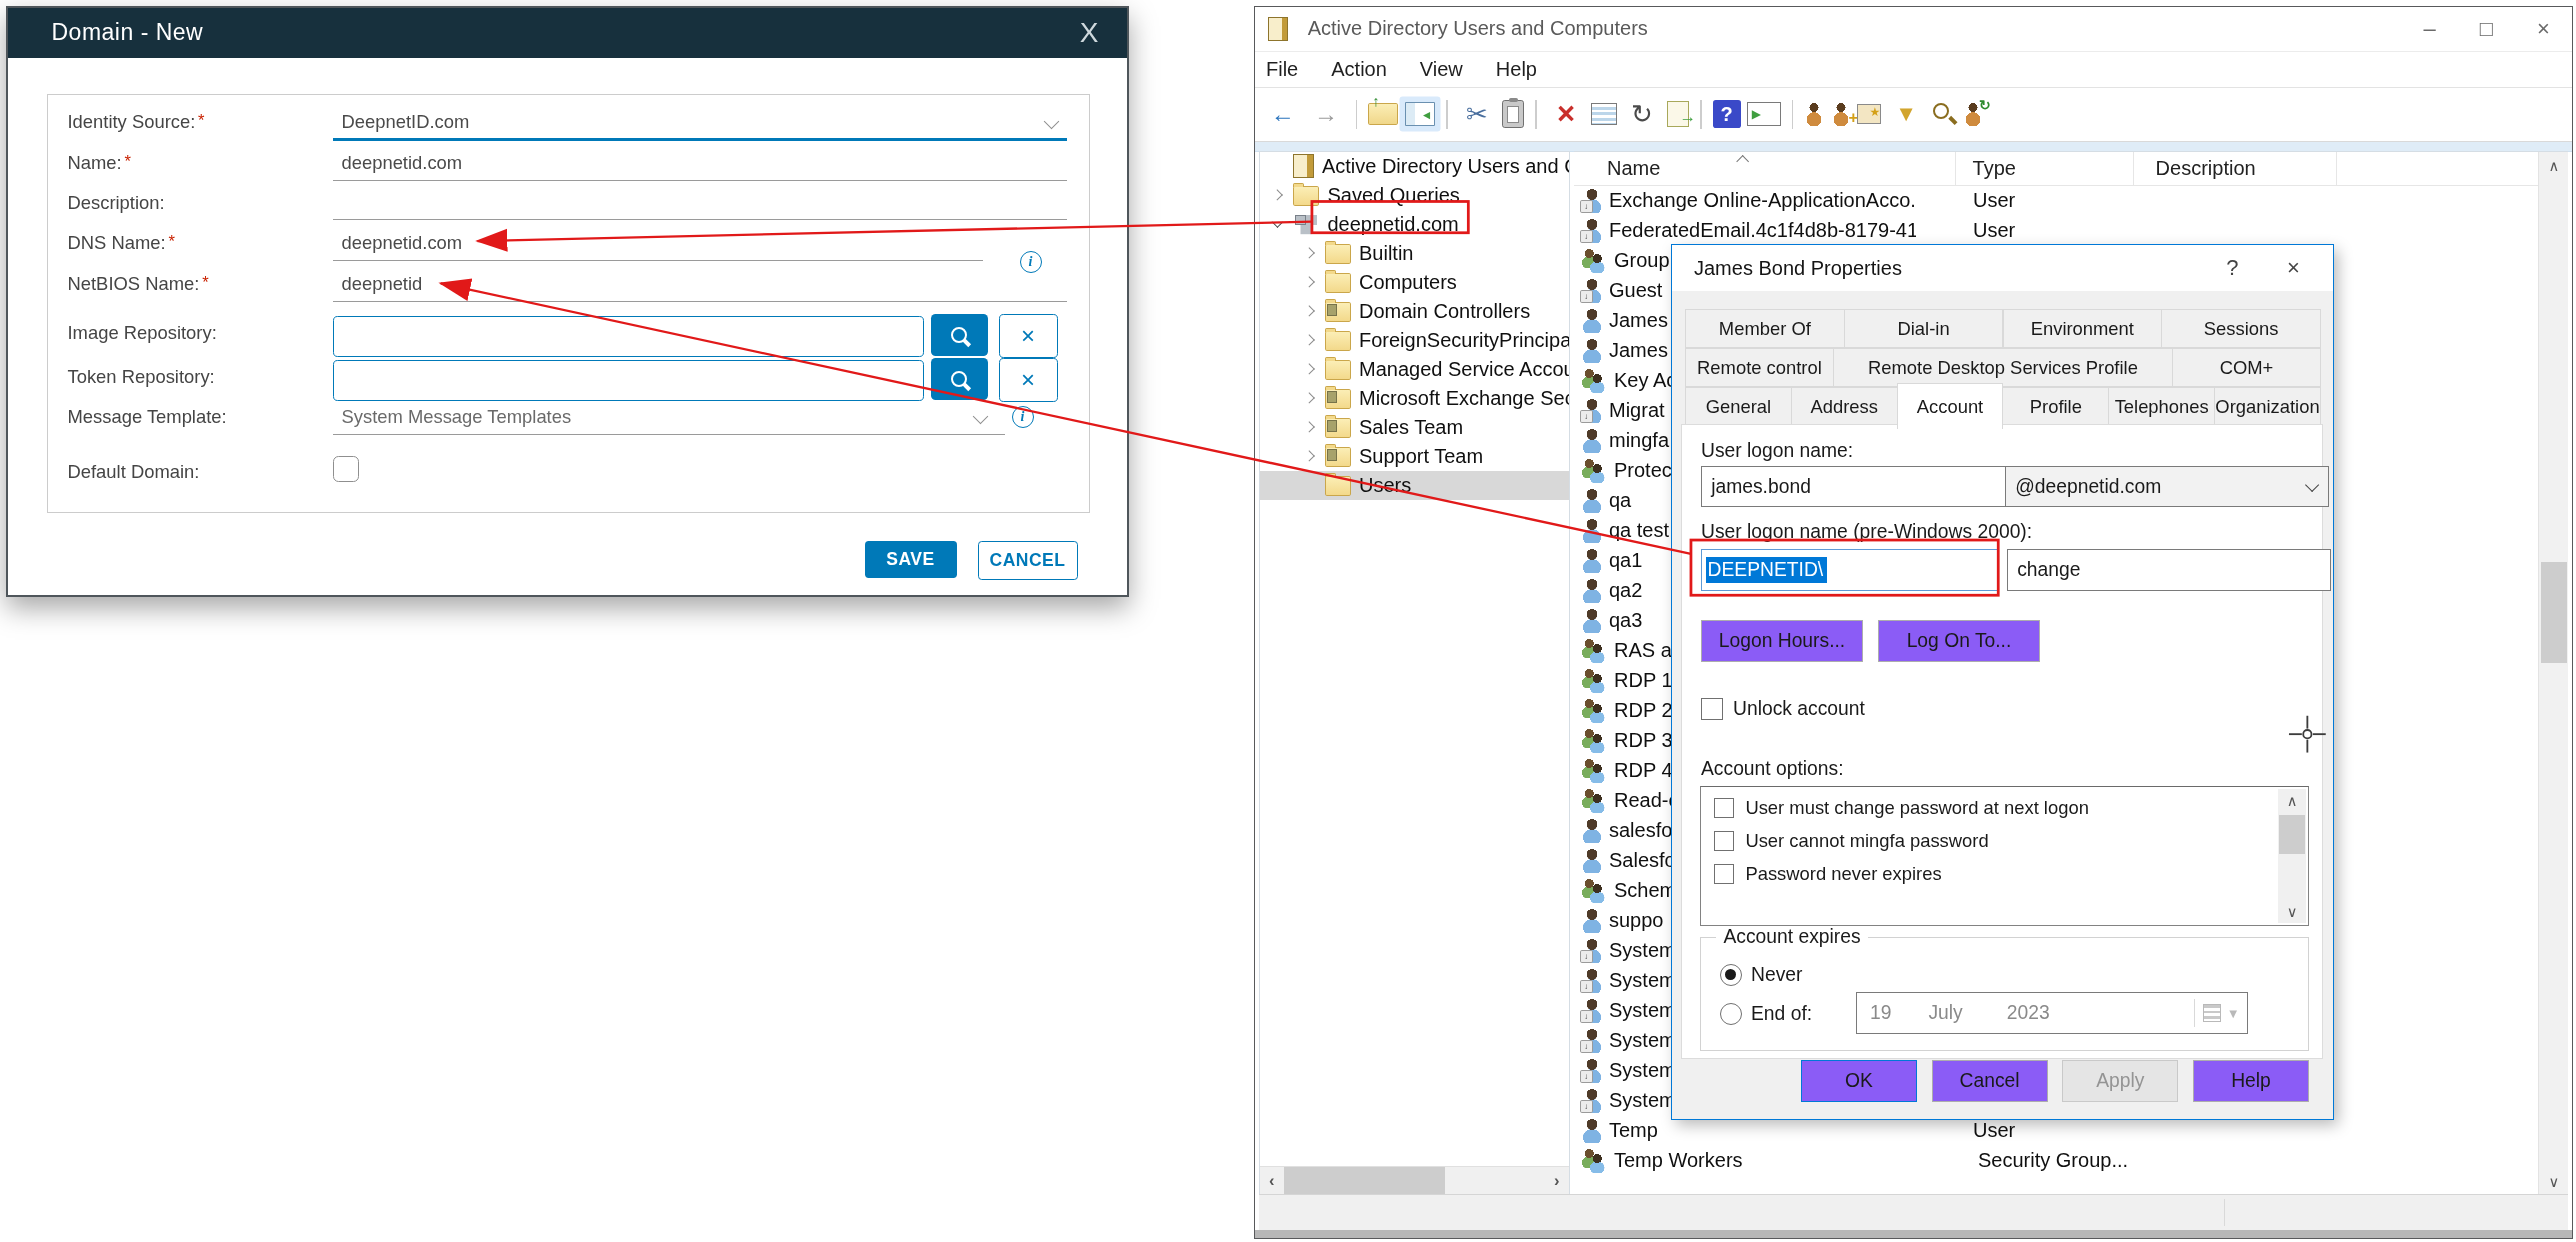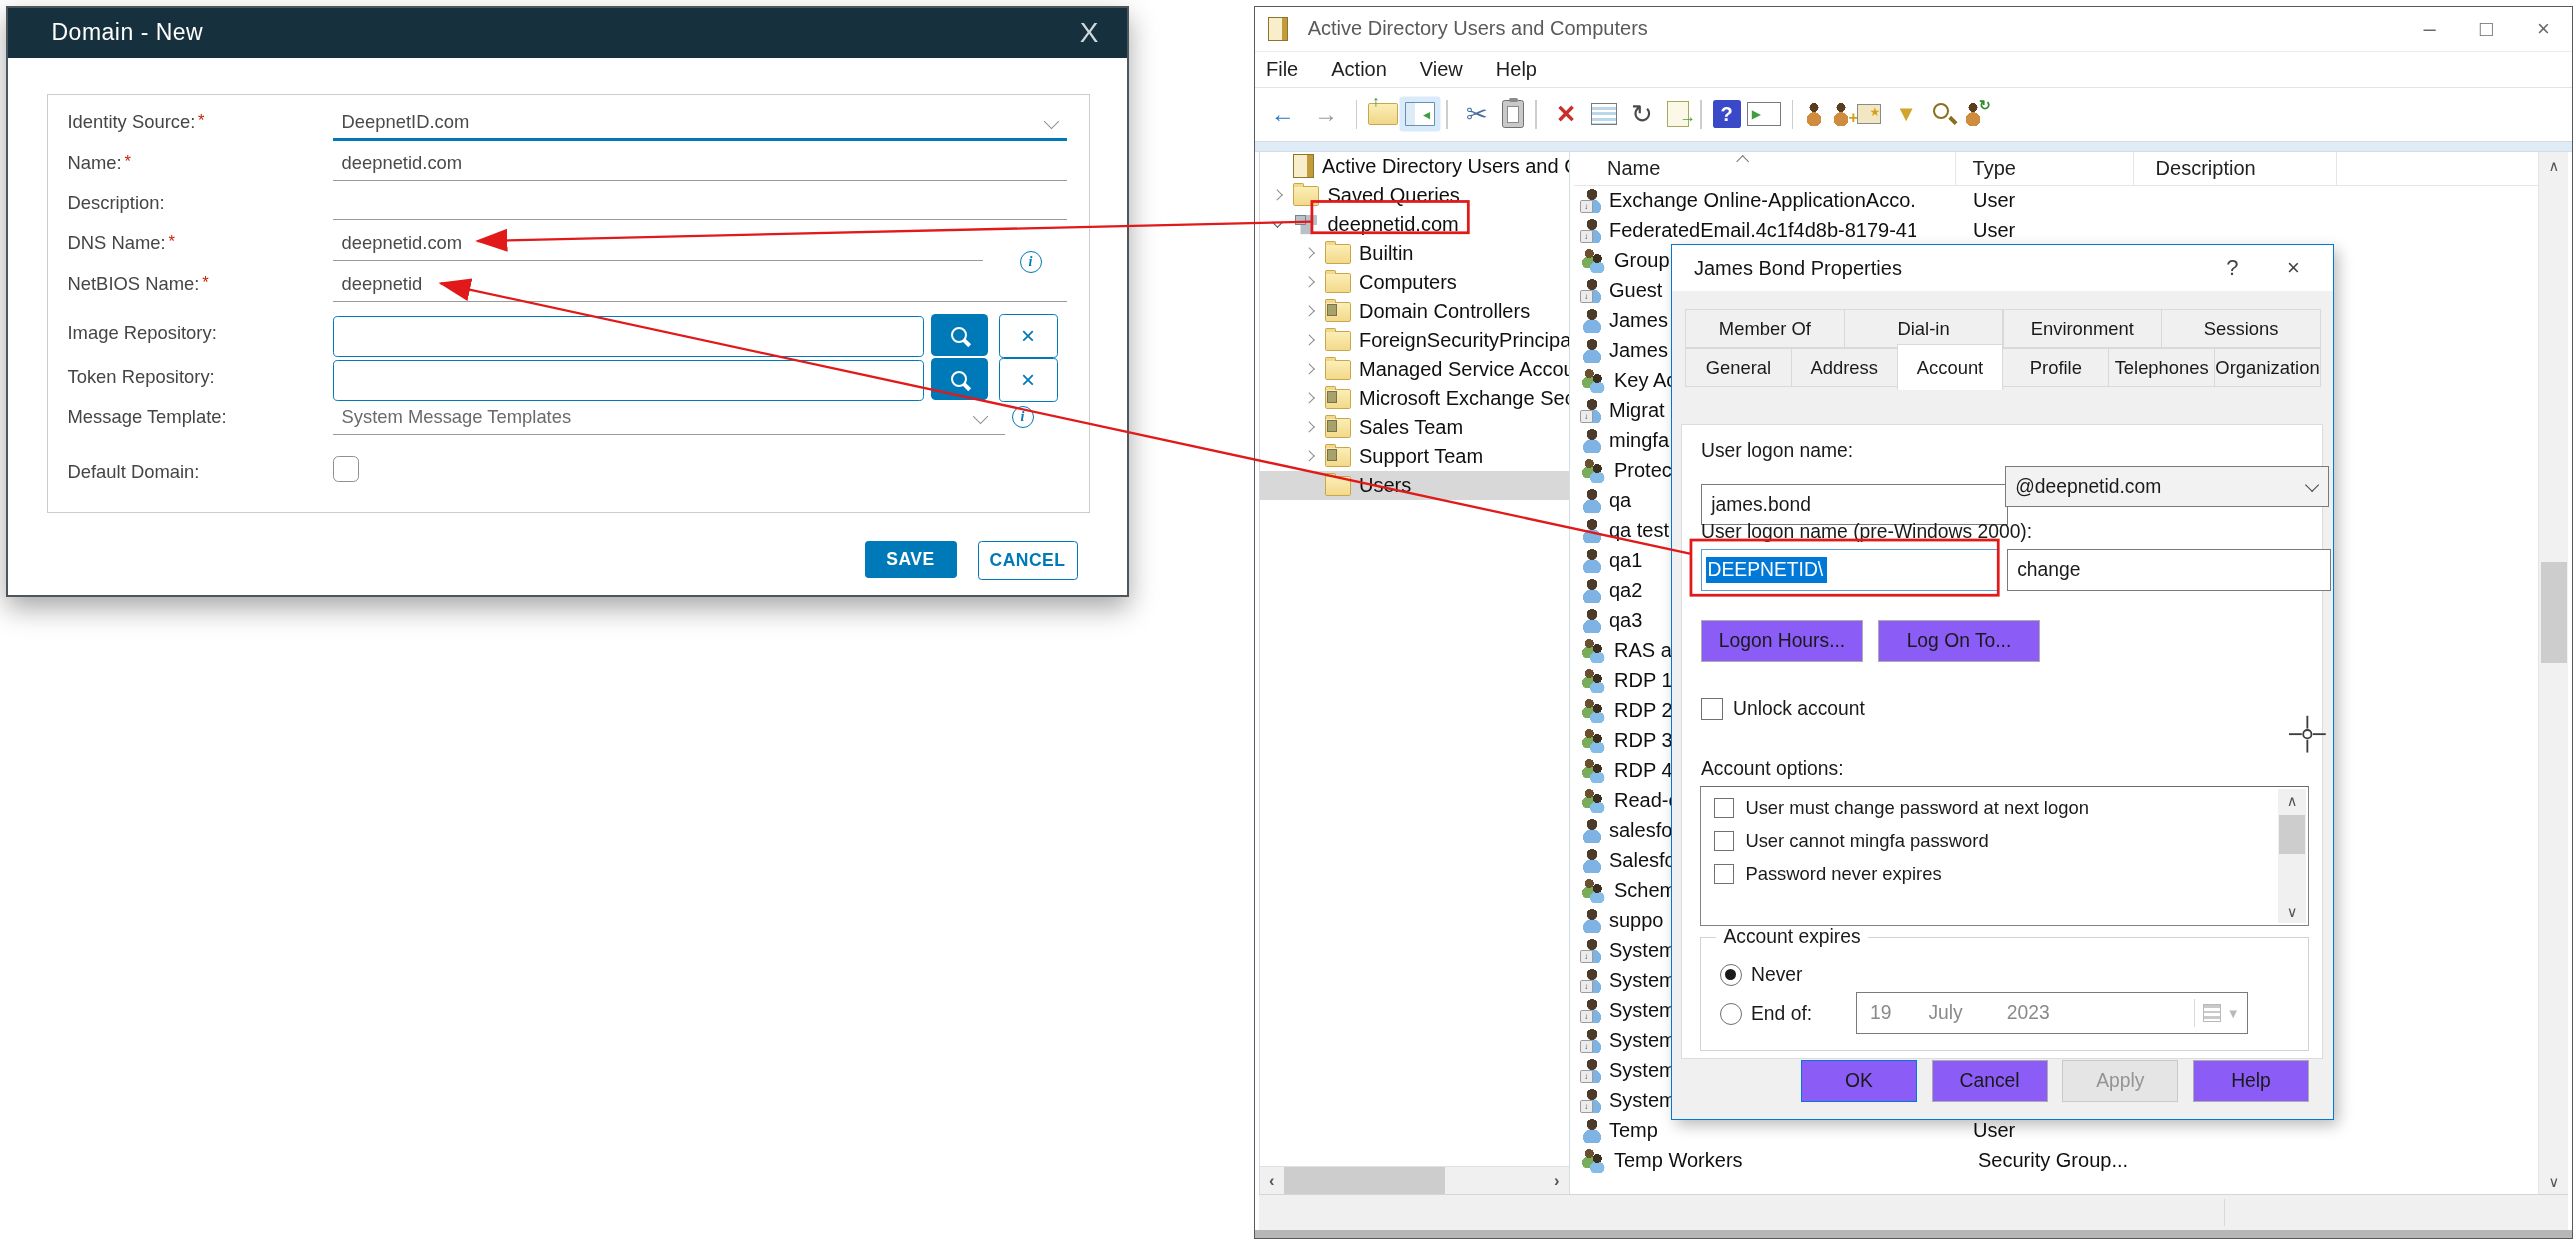--- a/index.html
+++ b/index.html
@@ -627,38 +627,47 @@
 
         <span class="tab">Dial-in</span>
 
         <span class="tab">Environment</span>
 
         <span class="tab">Sessions</span>
 
     </div>
     <div class="tabrow">
 
+        <span class="tab">Remote control</span>
+
+        <span class="tab wide">Remote Desktop Services Profile</span>
+
+        <span class="tab">COM+</span>
+
+    </div>
+    <div class="tabrow">
+
         <span class="tab">General</span>
 
         <span class="tab">Address</span>
 
         <span class="tab active">Account</span>
 
         <span class="tab">Profile</span>
 
         <span class="tab">Telephones</span>
 
         <span class="tab">Organization</span>
 
     </div>
   </div>
   <div class="pr-page"></div>
 
   <span class="pr-label" style="left:29px;top:195px">User logon name:</span>
-  <div class="winput" style="left:29px;top:239px;width:287px;height:39px">james.bond</div>
+  <div class="winput" style="left:29px;top:221px;width:287px;height:39px">james.bond</div>
   <div class="wcombo" style="left:333px;top:221px;width:304px;height:39px">
     <span>@deepnetid.com</span>
     <span class="combo-chev"></span>
   </div>
   <span class="pr-label" style="left:29px;top:276px">User logon name (pre-Windows 2000):</span>
   <div class="winput focus-blue" style="left:29px;top:304px;width:289px;height:40px;padding:0 3.7px">
     <span class="selected-text">DEEPNETID\</span>
   </div>
   <div class="winput" style="left:335px;top:304px;width:304px;height:40px">change</div>
 

